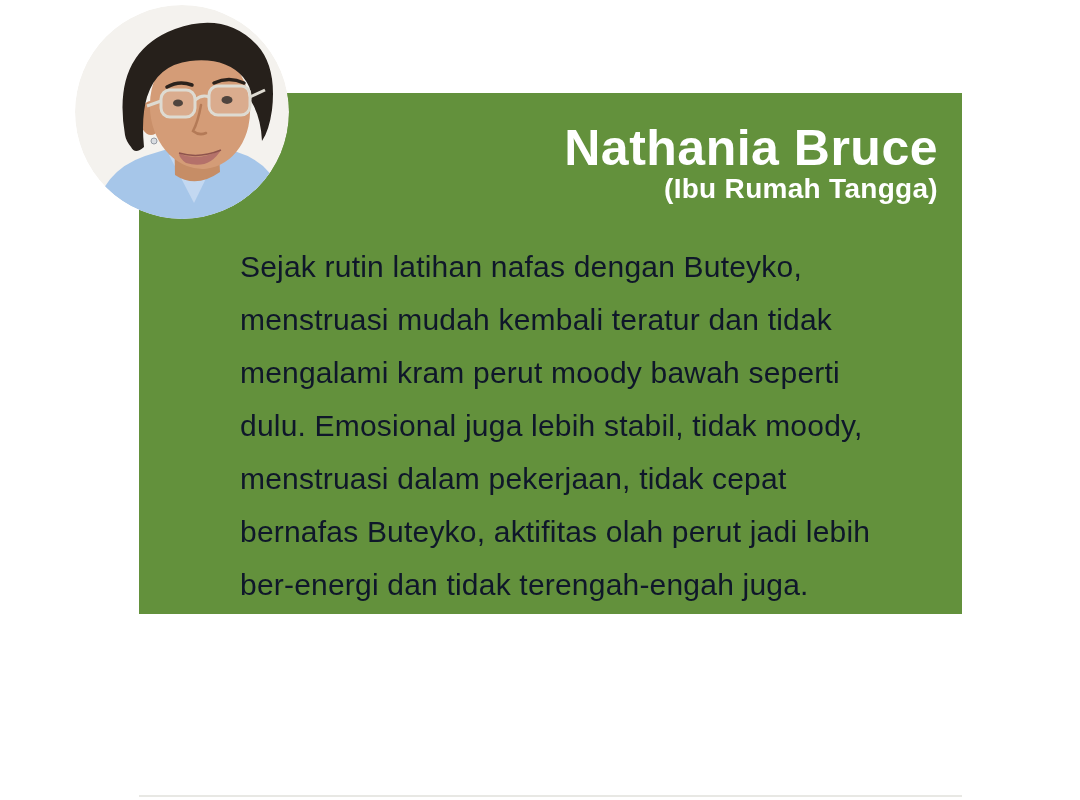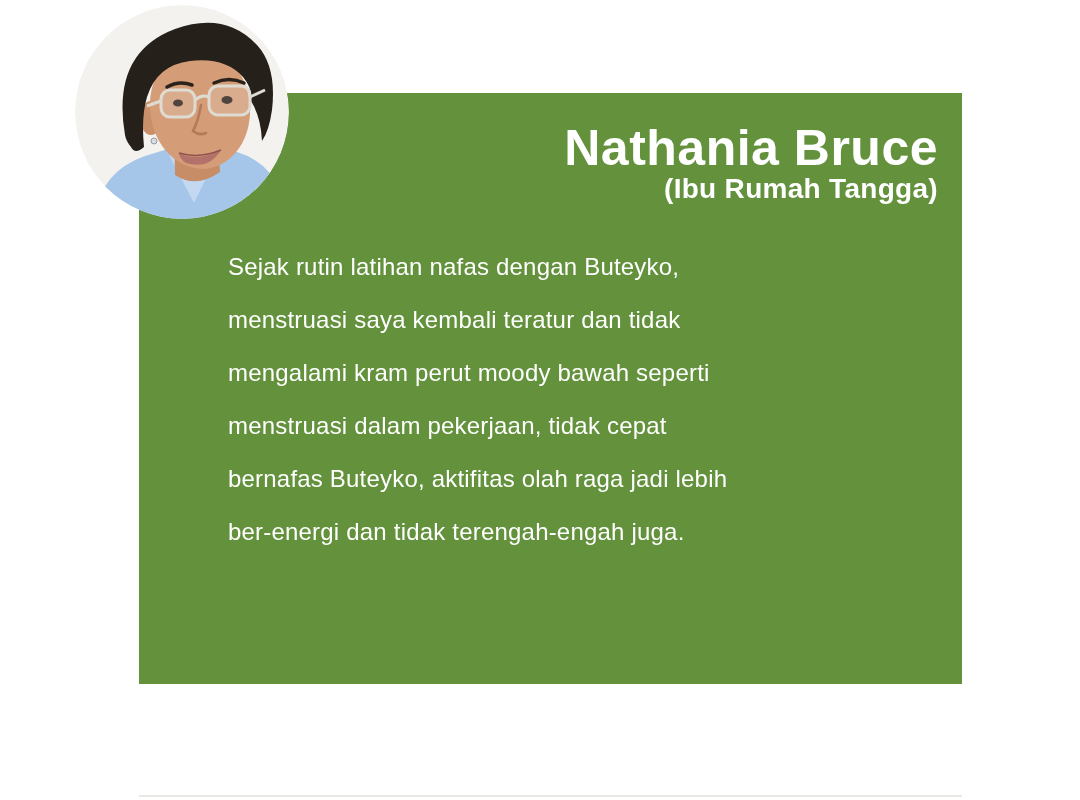--- a/index.html
+++ b/index.html
@@ -8,21 +8,21 @@
     background:#ffffff;
     font-family:"Liberation Sans", sans-serif;
     position:relative;
     overflow:hidden;
   }
   .stage{position:absolute;left:0;top:0;width:1080px;height:800px;}
 
   .card{
     position:absolute;
     left:139px;top:93px;
-    width:823px;height:591px;
+    width:823px;height:521px;
     background:var(--card-bg,#63913c);
   }
   .bottom-divider{
     position:absolute;
     left:139px;top:795px;
     width:823px;height:2px;
     background:#e8e8e4;
   }
 
   .card-header{
@@ -41,23 +41,23 @@
   .person-role{
     font-size:28px;
     line-height:26px;
     font-weight:700;
     letter-spacing:0.3px;
     white-space:nowrap;
   }
 
   .testimonial-text{
     position:absolute;
-    left:89px;top:147px;
-    color:#ffffff;
-    font-size:24px;
+    left:101px;top:147px;
+    color:#0f172a;
+    font-size:30px;
     line-height:53px;
     font-weight:500;
     letter-spacing:0.2px;
   }
   .testimonial-line{white-space:nowrap;}
 
   .avatar{
     position:absolute;
     left:75px;top:5px;
     width:214px;height:214px;
@@ -73,24 +73,25 @@
 
   <div class="card">
 
     <div class="card-header">
       <div class="person-name">Nathania Bruce</div>
       <div class="person-role">(Ibu Rumah Tangga)</div>
     </div>
 
     <div class="testimonial-text">
       <div class="testimonial-line">Sejak rutin latihan nafas dengan Buteyko,</div>
-      <div class="testimonial-line">menstruasi saya kembali teratur dan tidak</div>
+      <div class="testimonial-line">menstruasi mudah kembali teratur dan tidak</div>
       <div class="testimonial-line">mengalami kram perut moody bawah seperti</div>
+      <div class="testimonial-line">dulu. Emosional juga lebih stabil, tidak moody,</div>
       <div class="testimonial-line">menstruasi dalam pekerjaan, tidak cepat</div>
-      <div class="testimonial-line">bernafas Buteyko, aktifitas olah raga jadi lebih</div>
+      <div class="testimonial-line">bernafas Buteyko, aktifitas olah perut jadi lebih</div>
       <div class="testimonial-line">ber-energi dan tidak terengah-engah juga.</div>
     </div>
   </div>
 
   <div class="bottom-divider"></div>
 
   <div class="avatar">
     <svg width="214" height="214" viewBox="0 0 214 214" xmlns="http://www.w3.org/2000/svg">
       <defs>
         <clipPath id="avclip">

